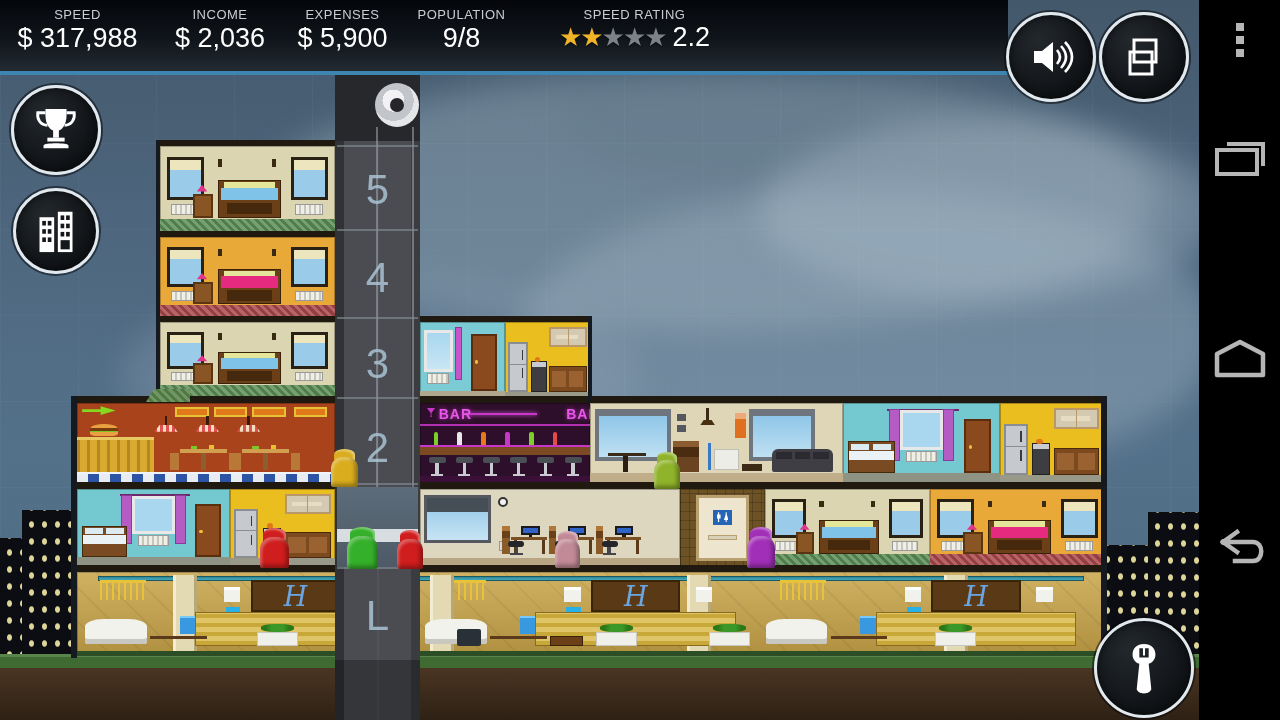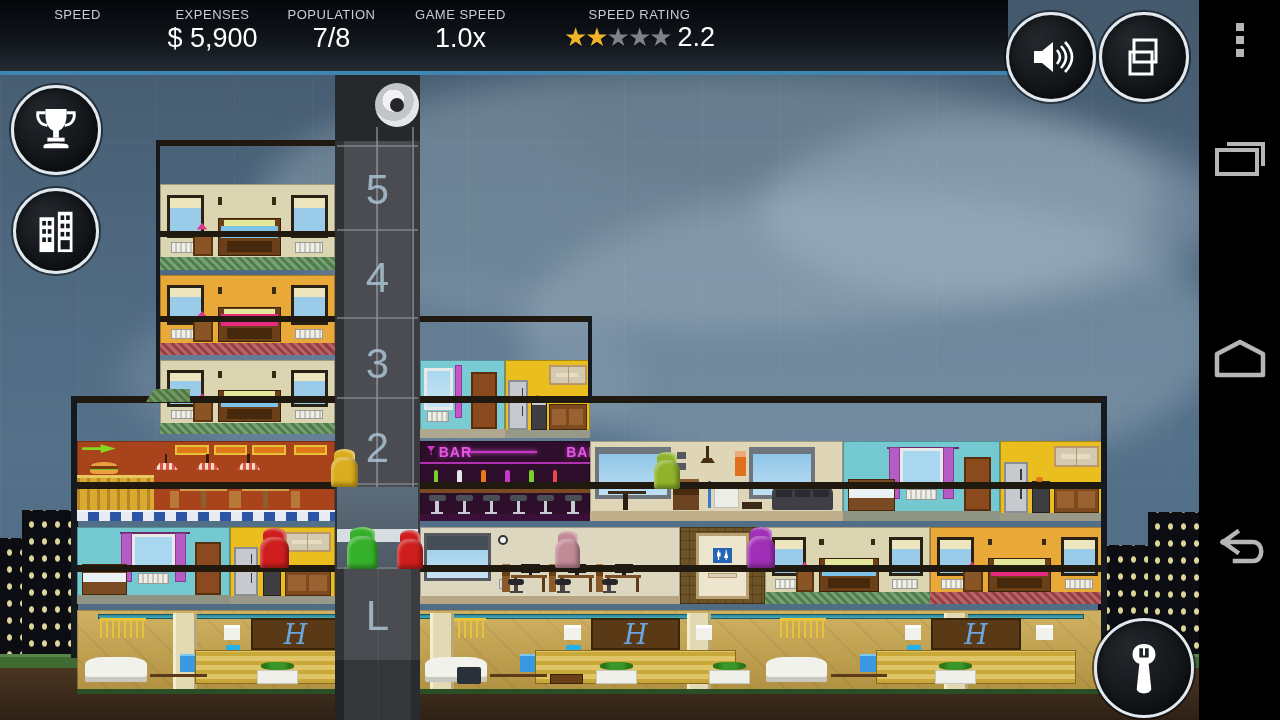--- a/index.html
+++ b/index.html
@@ -17,21 +17,21 @@
   .starrow{display:flex;align-items:center;margin-top:-1px;}
   .star{font-family:"DejaVu Sans",sans-serif;font-size:26px;line-height:26px;
         text-shadow:0 1px 1px rgba(0,0,0,.6);margin-right:-2px;}
   
   .circle-btn{position:absolute;border-radius:50%;z-index:65;cursor:pointer;
       background:radial-gradient(circle at 35% 30%,#23282D,#0F1215 72%);
       border:3px solid #E2E9EE;
       box-shadow:0 0 0 2px rgba(8,10,12,.55), inset 0 0 10px rgba(0,0,0,.6);
       display:flex;align-items:center;justify-content:center;}
   
-  .room{position:absolute;z-index:20;box-shadow:inset 0 0 0 1px rgba(0,0,0,.28);overflow:hidden;margin-top:38px;}
+  .room{position:absolute;z-index:20;box-shadow:inset 0 0 0 1px rgba(0,0,0,.28);overflow:hidden;}
   .room .abs{position:absolute;}
   
   #navbar{position:absolute;right:0;top:0;width:81px;height:720px;background:#000;z-index:70;}
   .navic{position:absolute;left:0;width:81px;display:flex;justify-content:center;}
   #floorlabels span{position:absolute;width:85px;text-align:center;
       font-size:42px;color:rgba(170,195,212,.85);z-index:34;}
   .slab{position:absolute;z-index:22;}
   .android{position:absolute;z-index:40;}
   .android .bod{position:absolute;left:0;top:22%;width:100%;height:78%;
       border-radius:40% 40% 10% 10%;
@@ -489,32 +489,33 @@
       <span style="left:335px;top:166px;">5</span>
       <span style="left:335px;top:254px;">4</span>
       <span style="left:335px;top:340px;">3</span>
       <span style="left:335px;top:424px;">2</span>
       <span style="left:335px;top:592px;">L</span>
     </div>
 
   <div id="hud">
       <div class="stat" style="width:155px">
             <span class="lbl">SPEED</span>
+            <span class="val">$ 317,988</span>
+      </div>
+      <div class="stat" style="width:130px">
+            <span class="lbl">INCOME</span>
+            <span class="val">$ 2,036</span>
       </div>
       <div class="stat" style="width:115px">
             <span class="lbl">EXPENSES</span>
             <span class="val">$ 5,900</span>
       </div>
       <div class="stat" style="width:123px">
             <span class="lbl">POPULATION</span>
-            <span class="val">7/8</span>
-      </div>
-      <div class="stat" style="width:135px">
-            <span class="lbl">GAME SPEED</span>
-            <span class="val">1.0x</span>
+            <span class="val">9/8</span>
       </div>
       <div class="stat" style="width:223px">
           <span class="lbl">SPEED RATING</span>
           <span class="starrow">
           <span class="star" style="color:#F0B429">★</span>
           <span class="star" style="color:#F0B429">★</span>
           <span class="star" style="color:#7D8289">★</span>
           <span class="star" style="color:#7D8289">★</span>
           <span class="star" style="color:#7D8289">★</span>
           <span class="val" style="margin-left:7px">2.2</span>

